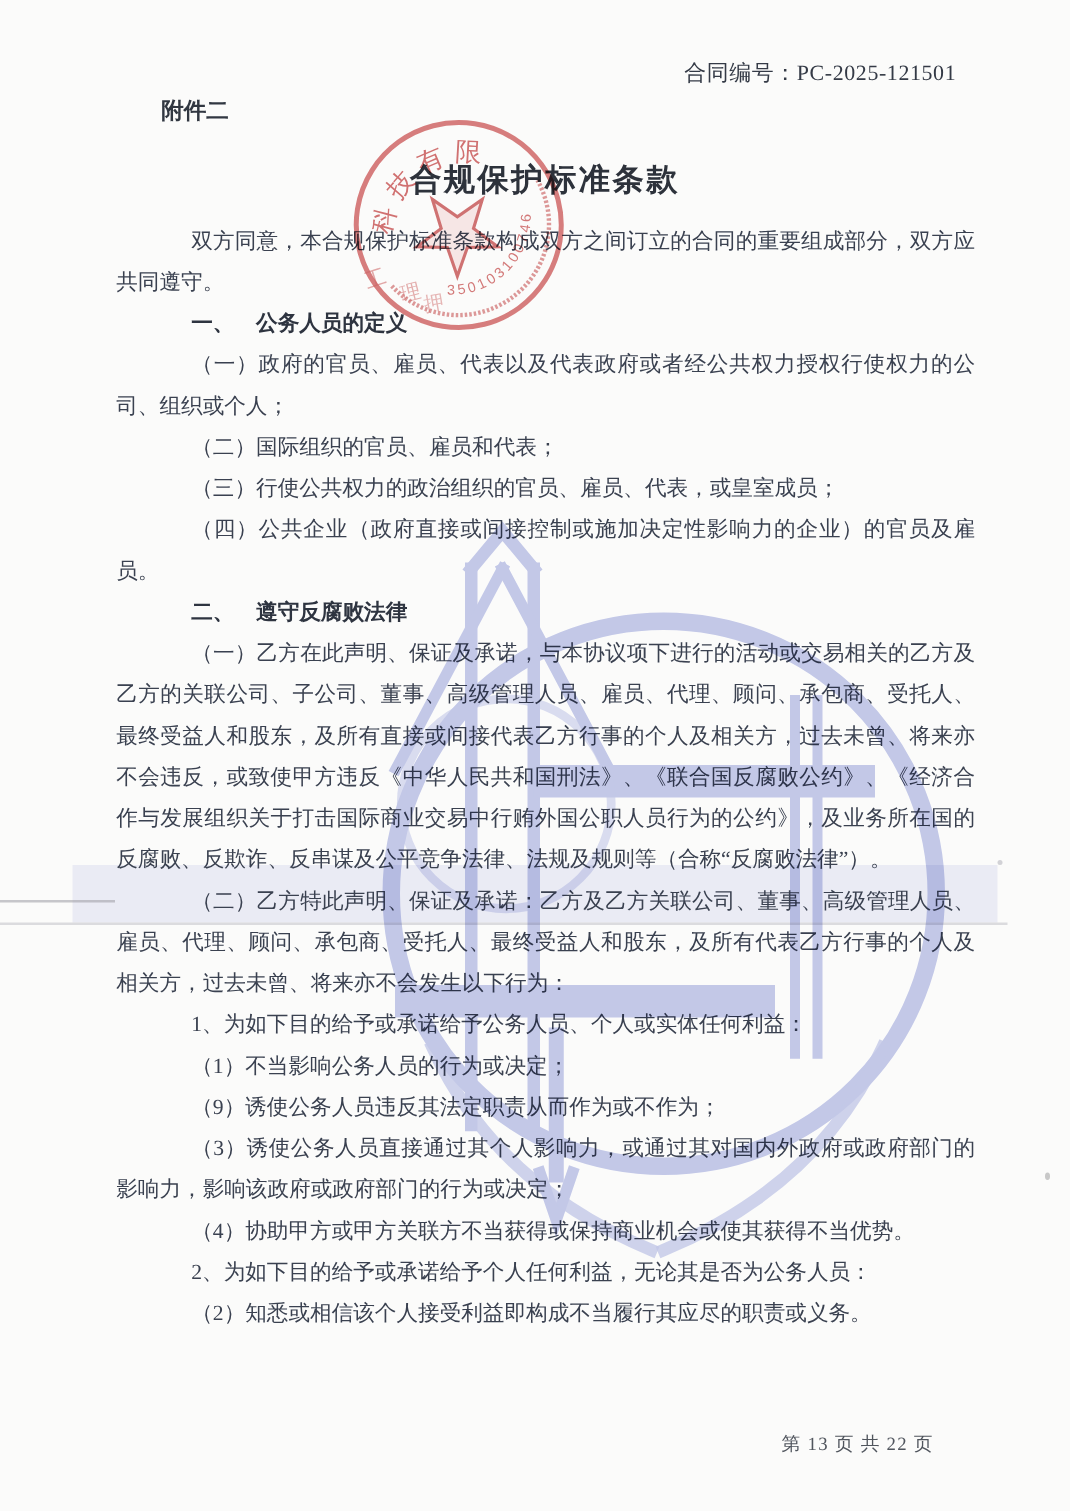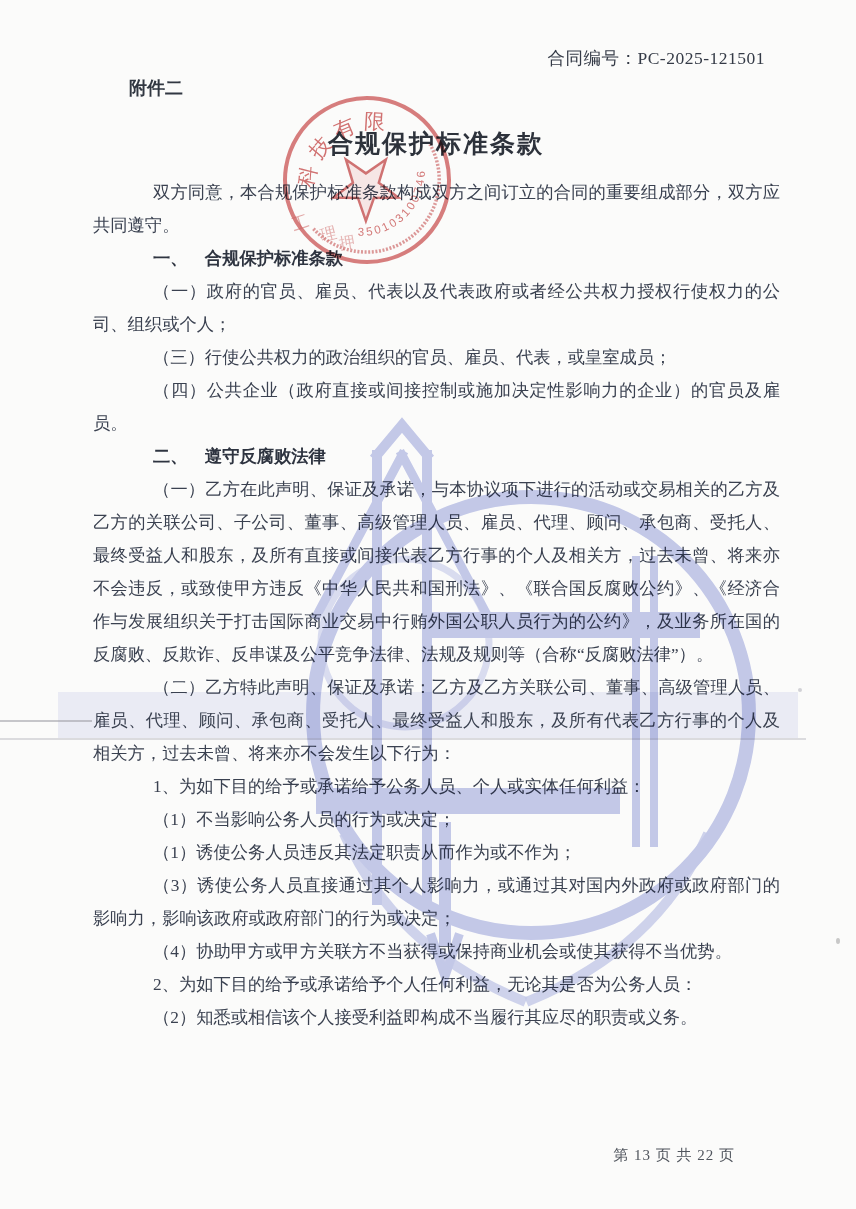--- a/index.html
+++ b/index.html
@@ -30,21 +30,21 @@
     position:absolute;top:176px;left:93px;width:687px;
     font-size:17.3px;line-height:33px;z-index:1;
   }
   .para{text-indent:60px;text-align:justify;color:#3a4150;}
   .para.heading{font-weight:bold;color:#2e3440;}
   .footer{
     position:absolute;top:1146px;left:93px;width:686px;
     text-align:right;padding-right:0;box-sizing:border-box;
     font-size:15px;letter-spacing:1px;color:#50555d;z-index:1;
   }
-  .footer-inner{display:inline-block;margin-right:44px;}
+  .footer-inner{display:inline-block;margin-right:32px;}
 
   
   .tint-band{
     position:absolute;left:58px;top:692px;width:740px;height:46px;
     background:rgba(148,158,218,.16);z-index:0;
   }
   .scan-line-1{position:absolute;left:0;top:720px;width:92px;height:2px;background:rgba(155,155,162,.55);z-index:0;}
   .scan-line-2{position:absolute;left:0;top:738px;width:806px;height:2px;background:rgba(160,160,170,.35);z-index:0;}
   .speck-1{position:absolute;left:836px;top:938px;width:4px;height:6px;background:rgba(150,150,150,.5);border-radius:50%;z-index:0;}
   .speck-2{position:absolute;left:798px;top:688px;width:4px;height:4px;background:rgba(150,150,160,.4);border-radius:50%;z-index:0;}
@@ -68,30 +68,31 @@
   <div class="scan-line-2"></div>
   <div class="speck-1"></div>
   <div class="speck-2"></div>
 
   <div class="contract-no">合同编号：PC-2025-121501</div>
   <div class="attachment">附件二</div>
   <div class="doc-title">合规保护标准条款</div>
 
   <div class="doc-body">
       <div class="para body">双方同意，本合规保护标准条款构成双方之间订立的合同的重要组成部分，双方应共同遵守。</div>
-      <div class="para heading">一、　合规保护标准条款</div>
+      <div class="para heading">一、　公务人员的定义</div>
       <div class="para body">（一）政府的官员、雇员、代表以及代表政府或者经公共权力授权行使权力的公司、组织或个人；</div>
+      <div class="para body">（二）国际组织的官员、雇员和代表；</div>
       <div class="para body">（三）行使公共权力的政治组织的官员、雇员、代表，或皇室成员；</div>
       <div class="para body">（四）公共企业（政府直接或间接控制或施加决定性影响力的企业）的官员及雇员。</div>
       <div class="para heading">二、　遵守反腐败法律</div>
       <div class="para body">（一）乙方在此声明、保证及承诺，与本协议项下进行的活动或交易相关的乙方及乙方的关联公司、子公司、董事、高级管理人员、雇员、代理、顾问、承包商、受托人、最终受益人和股东，及所有直接或间接代表乙方行事的个人及相关方，过去未曾、将来亦不会违反，或致使甲方违反《中华人民共和国刑法》、《联合国反腐败公约》、《经济合作与发展组织关于打击国际商业交易中行贿外国公职人员行为的公约》，及业务所在国的反腐败、反欺诈、反串谋及公平竞争法律、法规及规则等（合称“反腐败法律”）。</div>
       <div class="para body">（二）乙方特此声明、保证及承诺：乙方及乙方关联公司、董事、高级管理人员、雇员、代理、顾问、承包商、受托人、最终受益人和股东，及所有代表乙方行事的个人及相关方，过去未曾、将来亦不会发生以下行为：</div>
       <div class="para body">1、为如下目的给予或承诺给予公务人员、个人或实体任何利益：</div>
       <div class="para body">（1）不当影响公务人员的行为或决定；</div>
-      <div class="para body">（1）诱使公务人员违反其法定职责从而作为或不作为；</div>
+      <div class="para body">（9）诱使公务人员违反其法定职责从而作为或不作为；</div>
       <div class="para body">（3）诱使公务人员直接通过其个人影响力，或通过其对国内外政府或政府部门的影响力，影响该政府或政府部门的行为或决定；</div>
       <div class="para body">（4）协助甲方或甲方关联方不当获得或保持商业机会或使其获得不当优势。</div>
       <div class="para body">2、为如下目的给予或承诺给予个人任何利益，无论其是否为公务人员：</div>
       <div class="para body">（2）知悉或相信该个人接受利益即构成不当履行其应尽的职责或义务。</div>
     </div>
 
   <div class="footer">
     <span class="footer-inner">第 13 页 共 22 页</span>
   </div>
 

